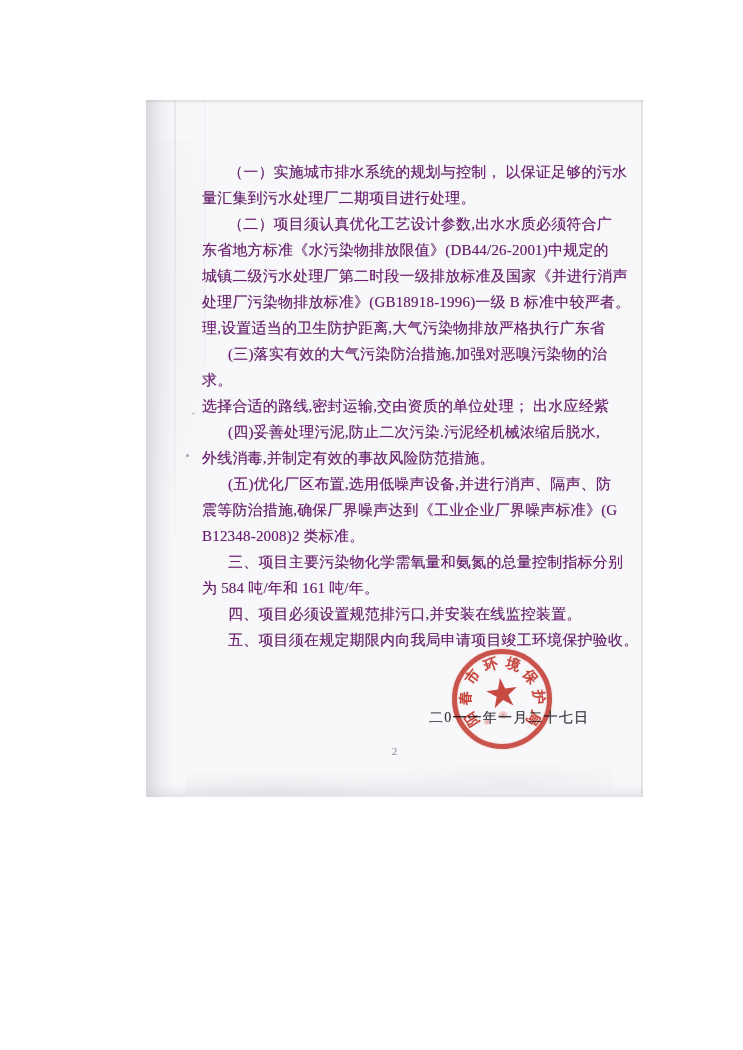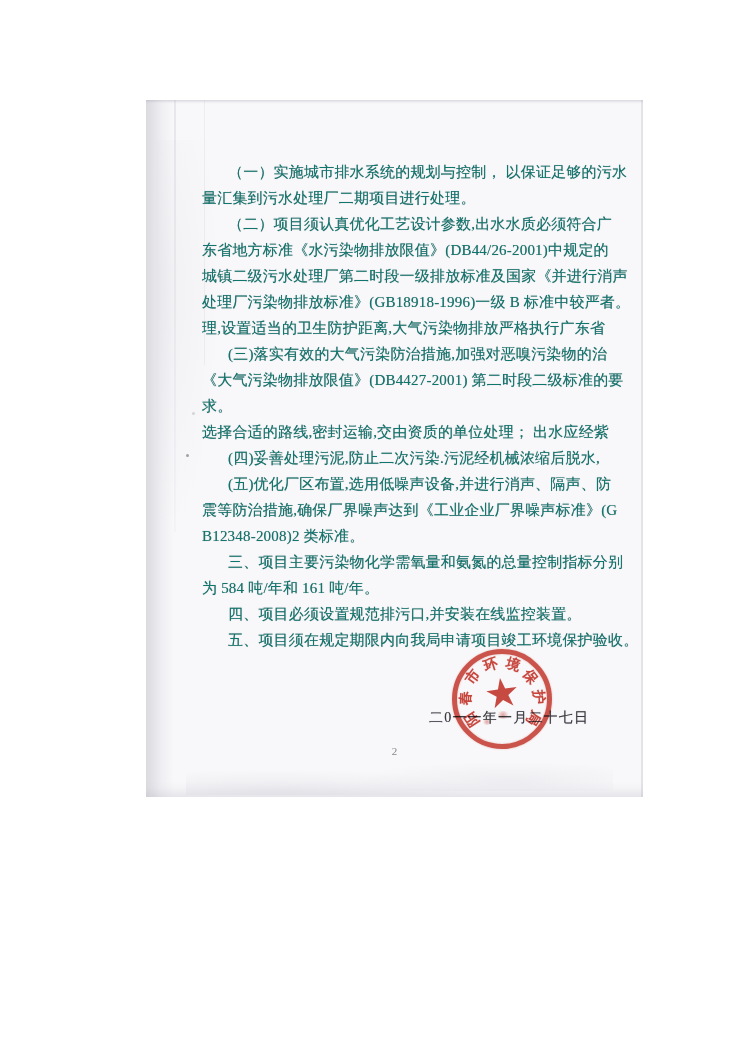--- a/index.html
+++ b/index.html
@@ -31,21 +31,21 @@
   .wrinkle-2 { position:absolute; right:30px; bottom:6px; width:260px; height:30px;
                background:radial-gradient(ellipse at 60% 70%, rgba(175,175,190,.14), transparent 70%); }
   .wrinkle-3 { position:absolute; left:10px; top:40px; width:60px; height:380px;
                background:radial-gradient(ellipse at 20% 40%, rgba(180,180,192,.10), transparent 75%); }
   .speck { position:absolute; width:3px; height:3px; border-radius:50%;
            background:rgba(90,90,100,.55); }
   
   .text-block { position:absolute; left:56px; top:59px; width:430px; }
   .line {
     height:26px; line-height:26px; font-size:15px; white-space:nowrap;
-    color:#0f766e; text-shadow:0 0 0.7px rgba(59,59,65,.55);
+    color:#701a75; text-shadow:0 0 0.7px rgba(59,59,65,.55);
     letter-spacing:0.2px;
   }
   .line.indent { text-indent:26px; }
   .doc-date {
     position:absolute; left:283px; top:606px; height:24px; line-height:24px;
     font-size:14px; letter-spacing:1.2px; white-space:nowrap;
     color:#3b3b41; text-shadow:0 0 0.7px rgba(59,59,65,.55);
   }
   .page-number {
     position:absolute; left:0; right:0; top:645px; text-align:center;
@@ -94,24 +94,24 @@
 
     <div class="text-block">
         <div class="line indent">（一）实施城市排水系统的规划与控制， 以保证足够的污水</div>
         <div class="line">量汇集到污水处理厂二期项目进行处理。</div>
         <div class="line indent">（二）项目须认真优化工艺设计参数,出水水质必须符合广</div>
         <div class="line">东省地方标准《水污染物排放限值》(DB44/26-2001)中规定的</div>
         <div class="line">城镇二级污水处理厂第二时段一级排放标准及国家《并进行消声</div>
         <div class="line">处理厂污染物排放标准》(GB18918-1996)一级 B 标准中较严者。</div>
         <div class="line">理,设置适当的卫生防护距离,大气污染物排放严格执行广东省</div>
         <div class="line indent">(三)落实有效的大气污染防治措施,加强对恶嗅污染物的治</div>
-        <div class="line">《大气污染物排放限值》(DB4427-2001) 第二时段二级标准的要</div>
         <div class="line">求。</div>
         <div class="line">选择合适的路线,密封运输,交由资质的单位处理； 出水应经紫</div>
         <div class="line indent">(四)妥善处理污泥,防止二次污染.污泥经机械浓缩后脱水,</div>
+        <div class="line">外线消毒,并制定有效的事故风险防范措施。</div>
         <div class="line indent">(五)优化厂区布置,选用低噪声设备,并进行消声、隔声、防</div>
         <div class="line">震等防治措施,确保厂界噪声达到《工业企业厂界噪声标准》(G</div>
         <div class="line">B12348-2008)2 类标准。</div>
         <div class="line indent">三、项目主要污染物化学需氧量和氨氮的总量控制指标分别</div>
         <div class="line">为 584 吨/年和 161 吨/年。</div>
         <div class="line indent">四、项目必须设置规范排污口,并安装在线监控装置。</div>
         <div class="line indent">五、项目须在规定期限内向我局申请项目竣工环境保护验收。</div>
       </div>
 
     <div class="doc-date">二0一一年一月二十七日</div>

